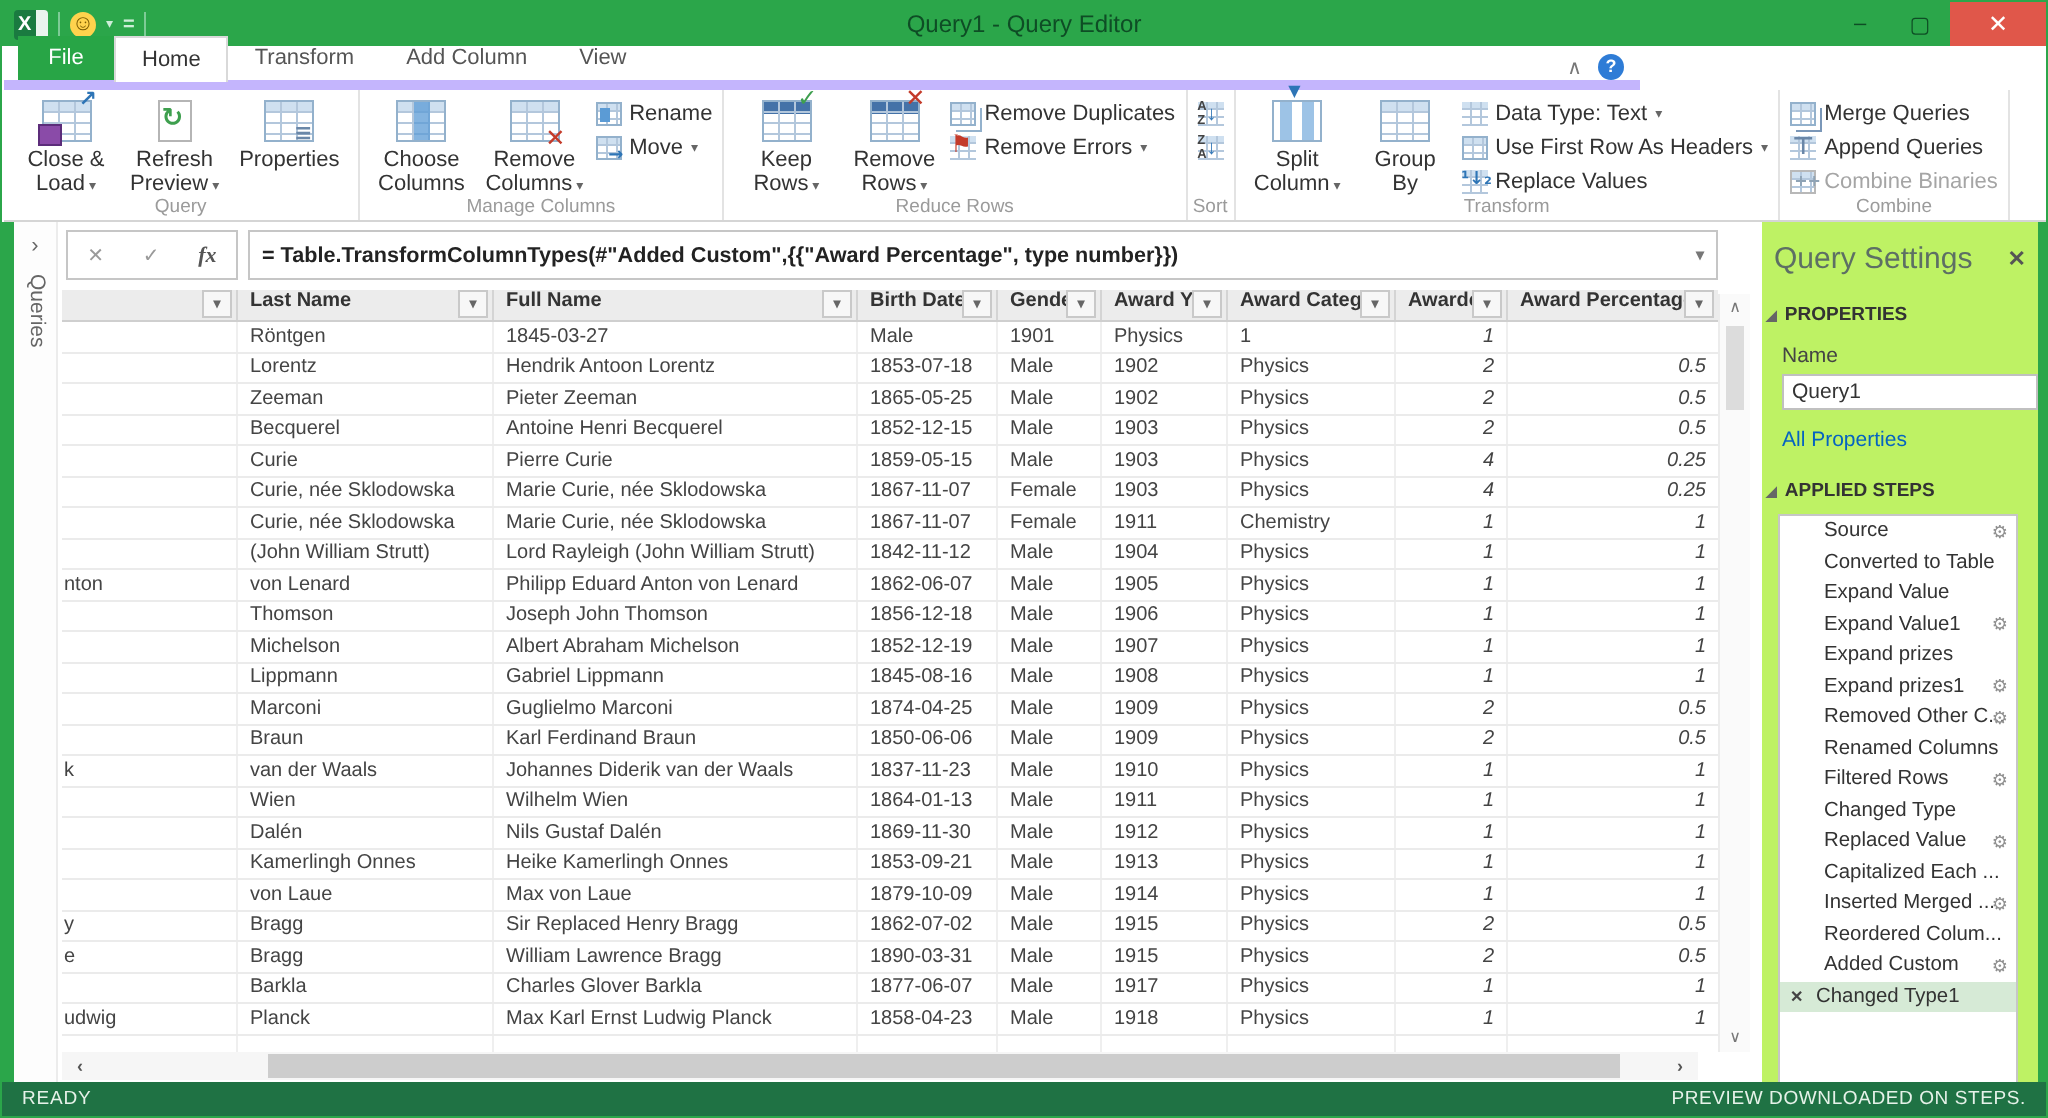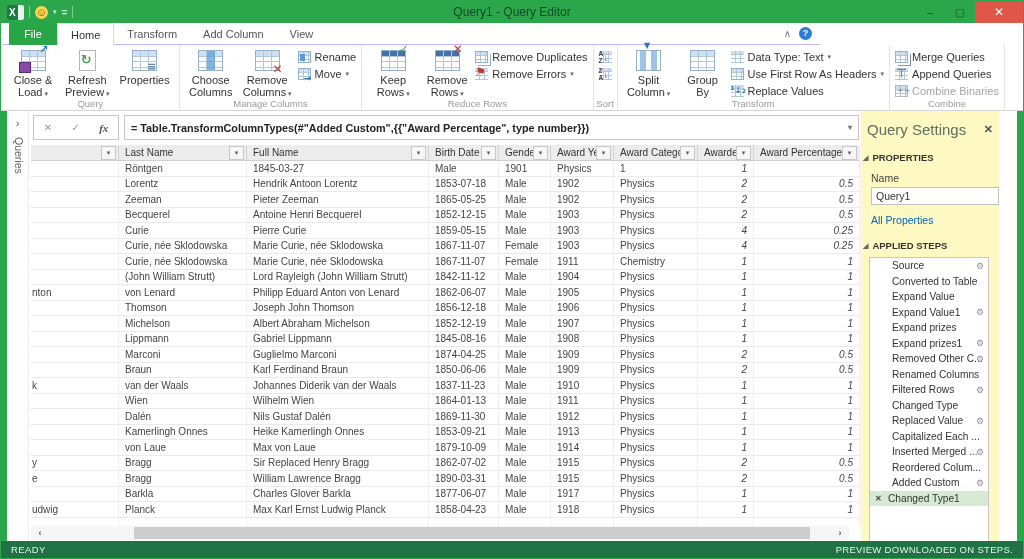--- a/index.html
+++ b/index.html
@@ -17,21 +17,21 @@
     font-size:11px;line-height:13px;text-align:center;}
   .tb-dd{color:#cdeed8;font-size:7px;}
   .tb-eq{color:#cdeed8;font-size:10px;font-weight:bold;}
   .tb-title{position:absolute;left:0;right:0;text-align:center;color:#0E4D25;font-size:12px;}
   .tb-ctl{position:absolute;right:0;top:0;height:22px;display:flex;}
   .tb-btn{width:30px;height:22px;display:flex;align-items:center;justify-content:center;
     color:#0E4D25;font-size:11px;}
   .tb-close{width:48px;background:#E0574A;color:#fff;font-size:12px;}
   
   .tabrow{position:absolute;left:1px;top:22px;width:818px;height:22px;background:#fff;
-    display:flex;border-bottom:1px solid #c4b5fd;box-sizing:border-box;}
+    display:flex;align-items:flex-end;border-bottom:5px solid #c4b5fd;box-sizing:border-box;}
   .tab-file{width:48px;height:22px;background:#28A546;color:#fff;font-size:11px;
     display:flex;align-items:center;justify-content:center;margin-left:7px;}
   .tab{height:22px;padding:0 13px;font-size:11px;color:#555;display:flex;align-items:center;}
   .tab.sel{background:#fff;border:1px solid #d9d9d9;border-bottom:none;color:#333;}
   .tab-right{margin-left:auto;display:flex;align-items:center;gap:8px;padding-right:8px;}
   .rib-collapse{color:#777;font-size:10px;}
   .help-q{width:13px;height:13px;border-radius:50%;background:#2E7CD6;color:#fff;font-size:9px;
     font-weight:bold;text-align:center;line-height:13px;}
   
   .ribbon{position:absolute;left:1px;top:44px;width:1022px;height:66px;background:#fff;
@@ -104,22 +104,22 @@
   .fx-box{width:86px;border:1px solid #c6c6c6;background:#fff;display:flex;align-items:center;
     justify-content:space-around;box-sizing:border-box;}
   .fx-box .x{color:#9a9a9a;font-size:10px;} .fx-box .ck{color:#9a9a9a;font-size:10px;}
   .fx-box .fx{font-family:"Liberation Serif",serif;font-style:italic;font-weight:bold;color:#555;font-size:11px;}
   .f-input{flex:1;border:1px solid #c6c6c6;background:#fff;display:flex;align-items:center;
     padding:0 6px;box-sizing:border-box;font-size:10.8px;font-weight:600;color:#222;white-space:nowrap;overflow:hidden;}
   .f-input .dd{margin-left:auto;color:#777;font-size:8px;}
   
   .grid{position:absolute;left:30px;top:144px;width:828px;height:381px;background:#fff;overflow:hidden;}
   .gridhead{display:flex;height:16px;background:#ececec;border-bottom:1px solid #cfcfcf;box-sizing:border-box;}
-  .hc{position:relative;display:flex;align-items:center;box-sizing:border-box;border-right:1px solid #d4d4d4;
-    font-size:10px;font-weight:normal;color:#333;padding:0 2px 0 6px;overflow:hidden;white-space:nowrap;}
+  .hc{position:relative;display:flex;align-items:flex-start;box-sizing:border-box;border-right:1px solid #d4d4d4;
+    font-size:10px;font-weight:bold;color:#333;padding:0 2px 0 6px;overflow:hidden;white-space:nowrap;}
   .hl{flex:1;overflow:hidden;}
   .hf{width:13px;height:12px;border:1px solid #c9c9c9;background:#f7f7f7;color:#666;font-size:7px;
     display:flex;align-items:center;justify-content:center;flex:none;}
   .gridbody{height:425px;overflow:hidden;}
   .row{display:flex;height:15.5px;border-bottom:1px solid #ebebeb;box-sizing:border-box;}
   .c{box-sizing:border-box;border-right:1px solid #efefef;font-size:10px;color:#444;
     padding:1.5px 6px 0 6px;overflow:hidden;white-space:nowrap;}
   .hc:nth-child(1),.row .c:nth-child(1){width:88px;}
   .hc:nth-child(2),.row .c:nth-child(2){width:128px;}
   .hc:nth-child(3),.row .c:nth-child(3){width:182px;}
@@ -135,21 +135,21 @@
   .vscroll{position:absolute;left:858px;top:146px;width:16px;height:379px;background:#fafafa;
     border-left:1px solid #ececec;box-sizing:border-box;}
   .vscroll .a{display:block;text-align:center;color:#777;font-size:8px;height:14px;line-height:14px;}
   .vscroll .a.dn{position:absolute;bottom:0;width:100%;}
   .vscroll .thumb{position:absolute;left:3px;top:16px;width:9px;height:42px;background:#dcdcdc;}
   .hscroll{position:absolute;left:30px;top:525px;width:818px;height:14px;background:#f6f6f6;display:flex;align-items:center;}
   .hscroll .a{width:18px;text-align:center;color:#555;font-size:9px;font-weight:bold;}
   .hscroll .thumb{position:absolute;left:103px;width:676px;height:12px;top:1px;background:#cdcdcd;}
   .hscroll .a.rt{position:absolute;right:0;}
   
-  .panel{position:absolute;left:860px;top:110px;width:138px;height:430px;background:#fef9c3;font-size:10.5px;}
+  .panel{position:absolute;left:880px;top:110px;width:138px;height:430px;background:#bef264;font-size:10.5px;}
   .p-titlerow{display:flex;align-items:center;margin:10px 6px 0 6px;}
   .p-title{font-size:15px;color:#5d6f64;font-weight:400;flex:1;}
   .p-close{color:#555;font-size:11px;font-weight:bold;}
   .p-sec{display:flex;align-items:center;gap:4px;margin:14px 0 0 2px;font-size:9.5px;font-weight:bold;color:#333;}
   .p-sec .tri{color:#666;font-size:7px;}
   .p-namelbl{margin:9px 0 0 10px;color:#444;}
   .p-input{display:block;margin:3px 0 0 10px;width:118px;height:16px;border:1px solid #c0c0c0;
     font-size:10.5px;color:#333;padding:0 4px;font-family:"Liberation Sans",sans-serif;box-sizing:content-box;}
   .p-link{margin:9px 0 0 10px;color:#0563C1;display:inline-block;}
   .steps{margin:6px 0 0 8px;width:120px;height:326px;border:1px solid #c6c6c6;background:#fff;

